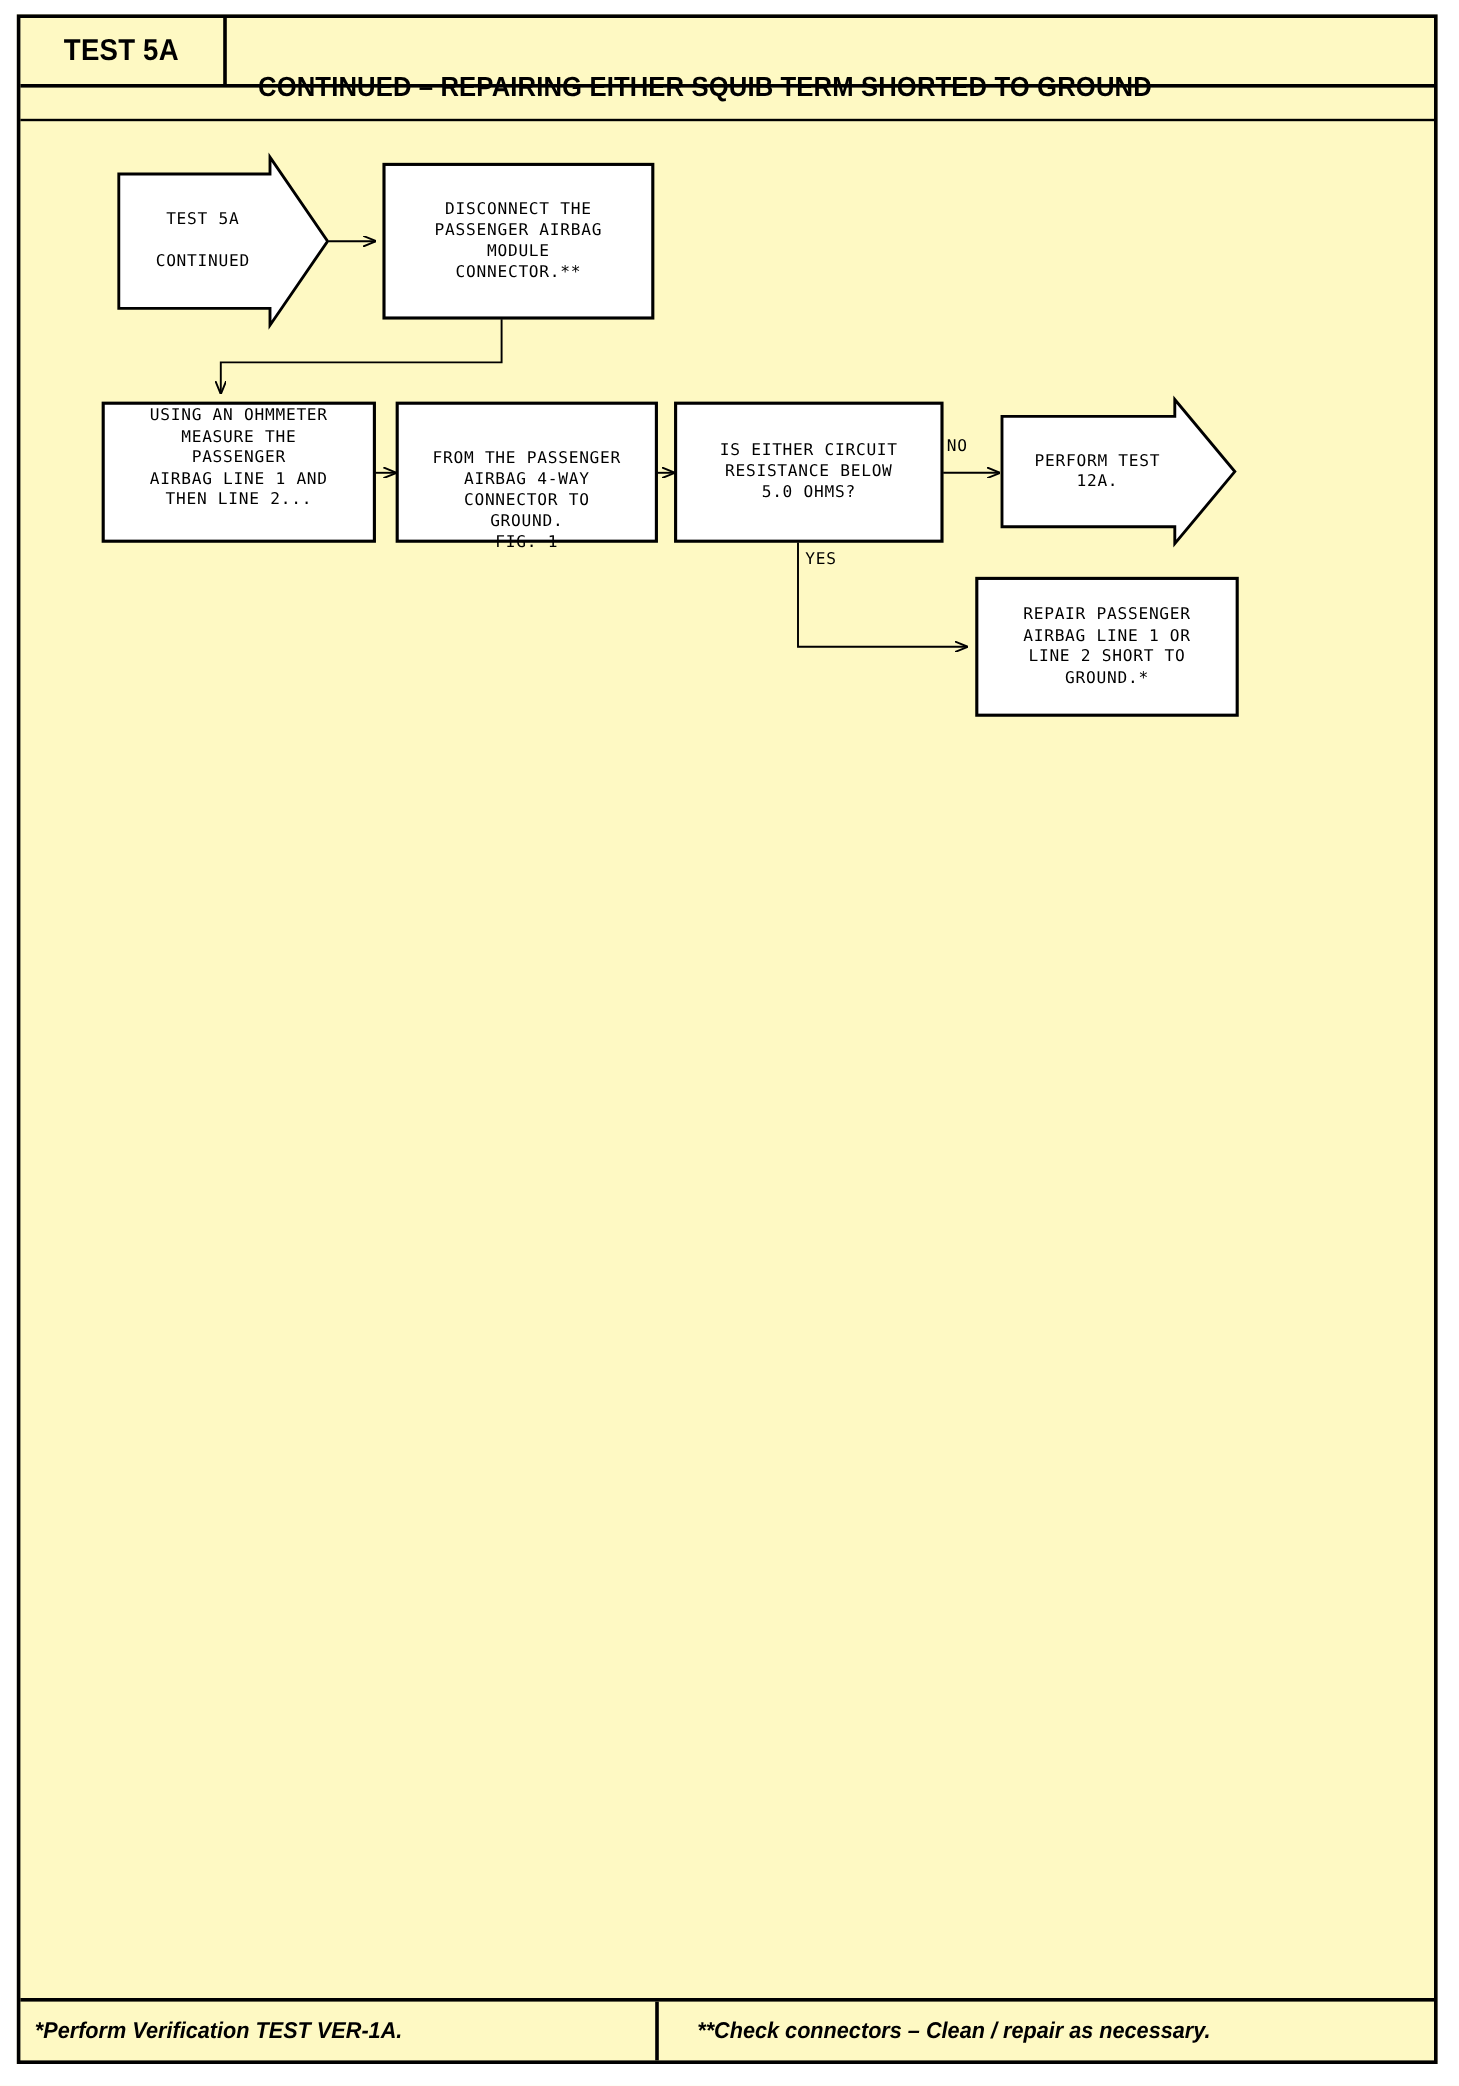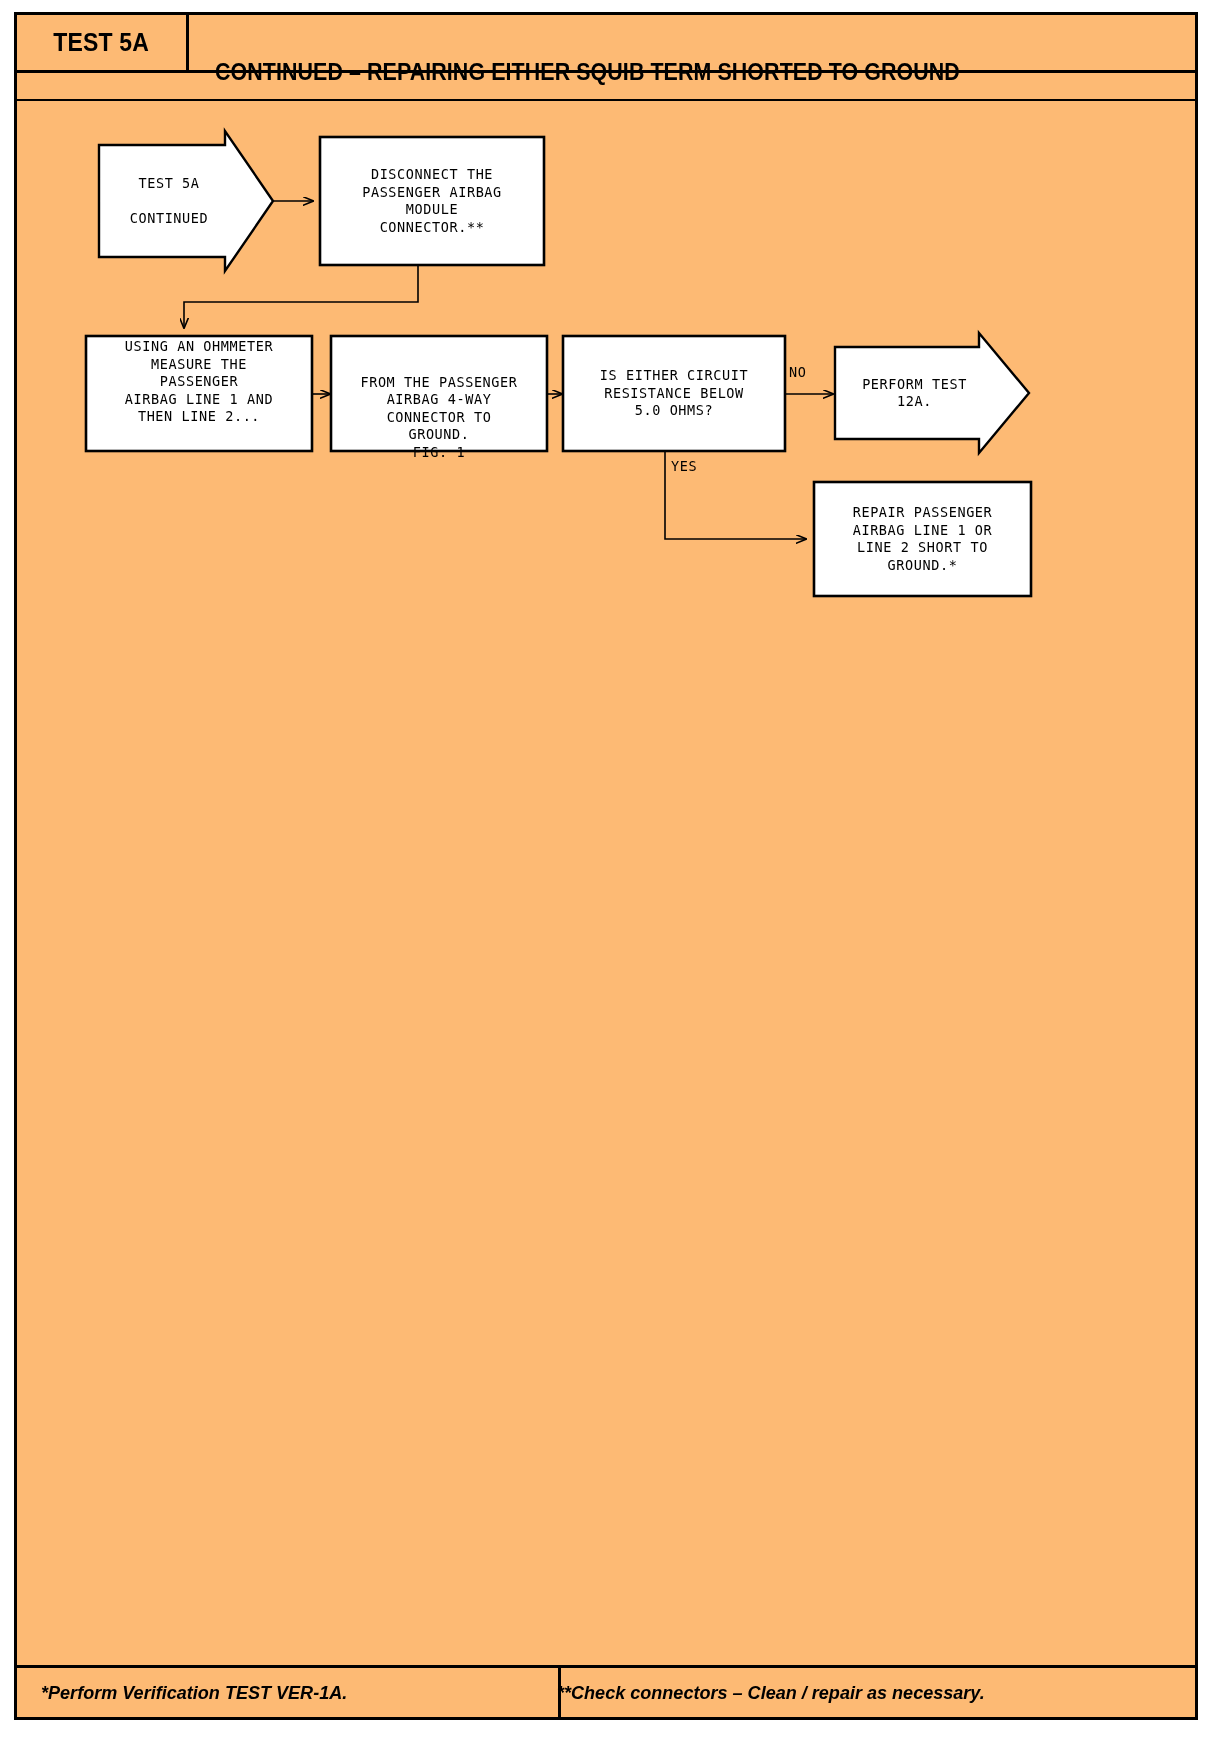--- a/index.html
+++ b/index.html
@@ -17,21 +17,21 @@
 
   
   #page-frame {
     position: absolute;
     left: 14px;
     top: 12px;
     width: 1184px;
     height: 1708px;
     border: 3px solid #000;
     box-sizing: border-box;
-    background: #fdba74;
+    background: #fef9c3;
   }
 
   
   #header-band {
     position: absolute;
     left: 0;
     top: 0;
     width: 100%;
     height: 58px;
     border-bottom: 3px solid #000;
@@ -143,31 +143,30 @@
     position: absolute;
     left: 0;
     top: 0;
     width: 532px;
     height: 100%;
     border-right: 3px solid #000;
     box-sizing: border-box;
     display: flex;
     align-items: center;
     padding-left: 12px;
-    margin-left: 12px;
   }
   #footer-right-cell {
     position: absolute;
     left: 532px;
     top: 0;
     right: 0;
     height: 100%;
     display: flex;
     align-items: center;
-    padding-left: 8px;
+    padding-left: 32px;
     box-sizing: border-box;
   }
   .footer-note {
     font-size: 19px;
     font-weight: bold;
     font-style: italic;
     color: #000;
     white-space: nowrap;
     transform: scaleX(0.95);
     transform-origin: left center;

